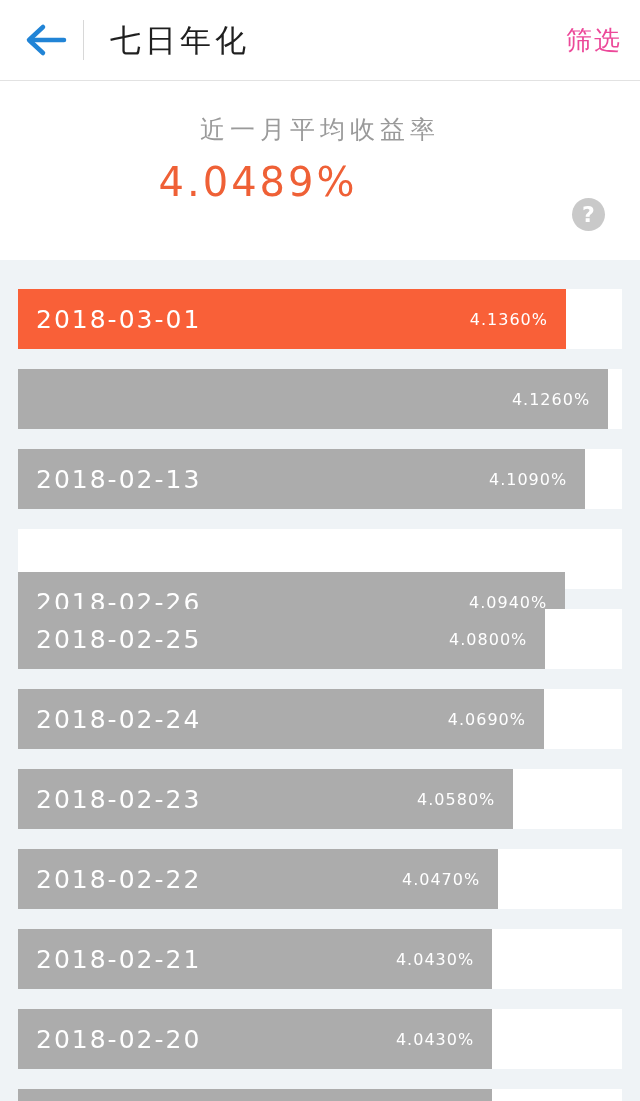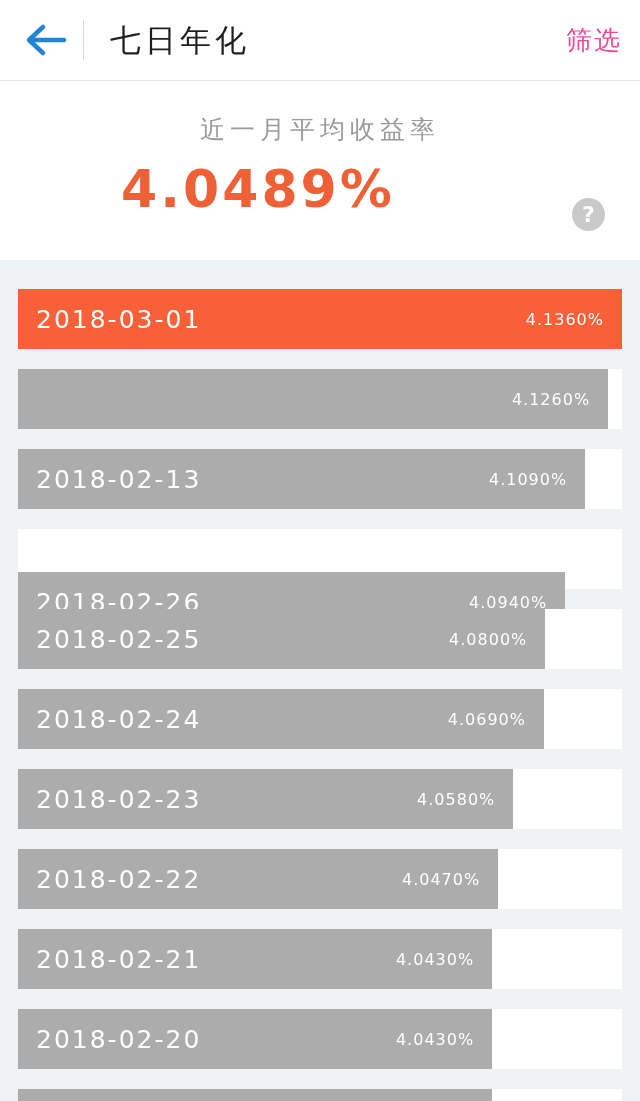--- a/index.html
+++ b/index.html
@@ -60,24 +60,24 @@
     position:absolute;left:0;top:32px;width:640px;
     text-align:center;
     font-size:25px;color:#9a9a9a;
     letter-spacing:5px;
     font-family:"DejaVu Serif","Liberation Serif",serif;
     white-space:nowrap;
   }
   .summary-value{
     position:absolute;left:0;top:78px;width:516px;
     text-align:center;
-    font-size:52px;color:#ef6036;
+    font-size:40px;color:#ef6036;
     letter-spacing:3px;
     font-family:"DejaVu Sans","Liberation Sans",sans-serif;
-    font-weight:700;
+    font-weight:400;
     white-space:nowrap;
   }
   .help-icon{
     position:absolute;left:572px;top:117px;
     width:33px;height:33px;border-radius:50%;
     background:#c9c9c9;color:#ffffff;
     display:flex;align-items:center;justify-content:center;
     font-size:22px;font-weight:bold;
     font-family:"DejaVu Sans","Liberation Sans",sans-serif;
     cursor:pointer;
@@ -135,21 +135,21 @@
 </div>
 
 <div class="summary">
   <div class="summary-label">近一月平均收益率</div>
   <div class="summary-value">4.0489%</div>
   <div class="help-icon">?</div>
 </div>
 
 <div class="list">
     <div class="row highlight" style="top: 29px;">
-      <div class="bar" style="width: 604px;">
+      <div class="bar" style="width: 548px;">
         <span class="bar-date">2018-03-01</span>
         <span class="bar-value">4.1360%</span>
       </div>
     </div>
     <div class="row" style="top: 109px;">
       <div class="bar" style="width: 590.108px;">
         <span class="bar-value">4.1260%</span>
       </div>
     </div>
     <div class="row" style="top: 189px;">

